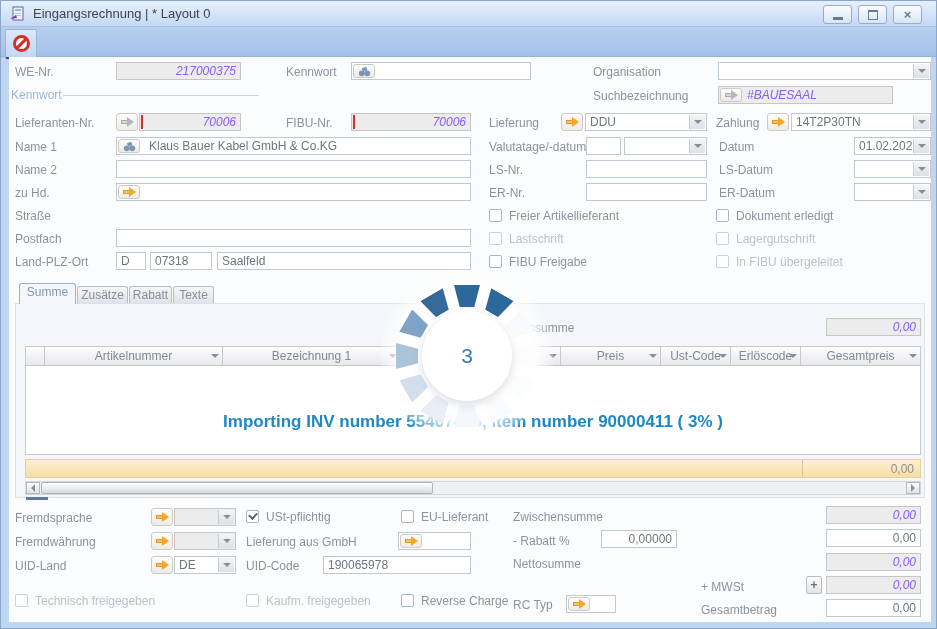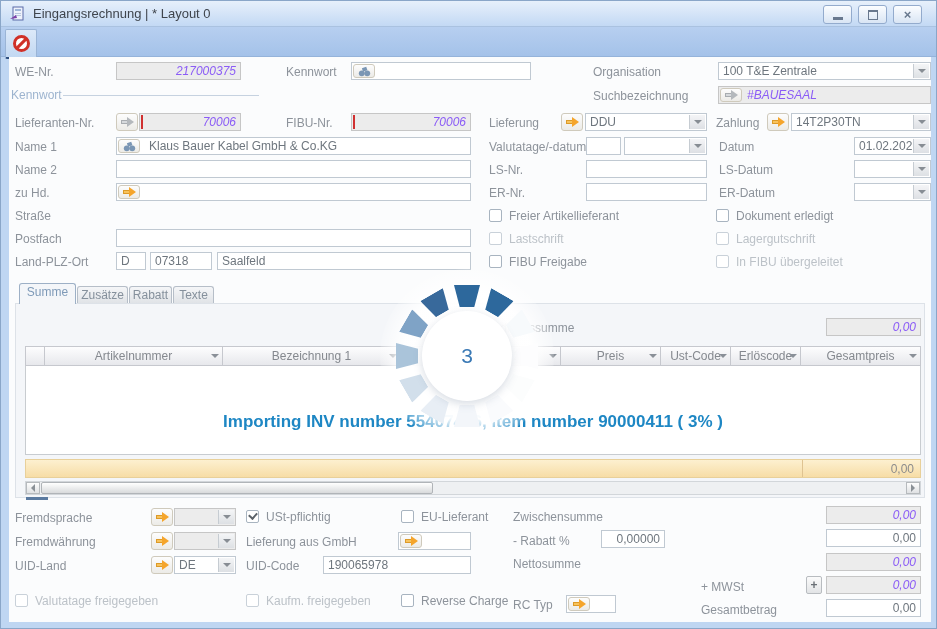--- a/index.html
+++ b/index.html
@@ -133,30 +133,29 @@
         <svg width="13" height="11" viewBox="0 0 14 12">
             <circle cx="4" cy="8" r="3.2" fill="#7a96b4"></circle>
             <circle cx="10" cy="8" r="3.2" fill="#7a96b4"></circle>
             <rect x="4.5" y="1.5" width="5" height="4" fill="#7a96b4" transform="rotate(-18 7 3)"></rect>
           </svg>
       </span>
       <span class="val"></span>
     </div>
     <span class="lbl" style="left:584px;top:8px">Organisation</span>
     <div class="fld hasdd" style="left:709px;top:5px;width:213px">
-      <span class="val">100 T&amp;E Zentrale</span>
       <span class="dd">
           <i></i>
         </span>
     </div>
 
     <span class="lbl blue" style="left:2px;top:31px">Kennwort</span>
     <span class="hline" style="left:54px;top:38px;width:196px"></span>
     <span class="lbl" style="left:584px;top:32px">Suchbezeichnung</span>
-    <div class="fld ro" style="left:709px;top:29px;width:213px;padding-left:28px">
+    <div class="fld ro" style="left:709px;top:29px;width:175px;padding-left:28px">
       <span class="prefix">
           <span class="arrow-g gray"></span>
         </span>
       <span class="val">#BAUESAAL</span>
     </div>
 
     <span class="lbl" style="left:6px;top:59px">Lieferanten-Nr.</span>
     <span class="btn" style="left:107px;top:56px">
         <span class="arrow-g gray"></span>
       </span>
@@ -385,40 +384,40 @@
         </span>
       <span class="val"></span>
     </div>
 
     <span class="lbl" style="left:237px;top:502px">UID-Code</span>
     <div class="fld" style="left:314px;top:499px;width:148px">
         <span class="val">190065978</span>
       </div>
 
     <span class="chk dis" style="left:6px;top:537px"></span>
-    <span class="lbl dim" style="left:26px;top:537px">Valutatage freigegeben</span>
+    <span class="lbl dim" style="left:26px;top:537px">Technisch freigegeben</span>
     <span class="chk dis" style="left:237px;top:537px"></span>
     <span class="lbl dim" style="left:257px;top:537px">Kaufm. freigegeben</span>
     <span class="chk" style="left:392px;top:537px"></span>
     <span class="lbl" style="left:412px;top:537px">Reverse Charge</span>
     <span class="lbl" style="left:504px;top:541px">RC Typ</span>
     <div class="fld" style="left:557px;top:538px;width:50px;padding-left:26px">
       <span class="prefix">
           <span class="arrow-g"></span>
         </span>
       <span class="val"></span>
     </div>
 
     <span class="lbl" style="left:504px;top:453px">Zwischensumme</span>
     <div class="fld ro num" style="left:817px;top:449px;width:95px">
         <span class="val">0,00</span>
       </div>
 
     <span class="lbl" style="left:504px;top:477px">- Rabatt %</span>
-    <div class="fld num" style="left:592px;top:473px;width:64px">
+    <div class="fld num" style="left:592px;top:473px;width:76px">
         <span class="val">0,00000</span>
       </div>
     <div class="fld num" style="left:817px;top:472px;width:95px">
         <span class="val">0,00</span>
       </div>
 
     <span class="lbl" style="left:504px;top:500px">Nettosumme</span>
     <div class="fld ro num" style="left:817px;top:496px;width:95px">
         <span class="val">0,00</span>
       </div>

